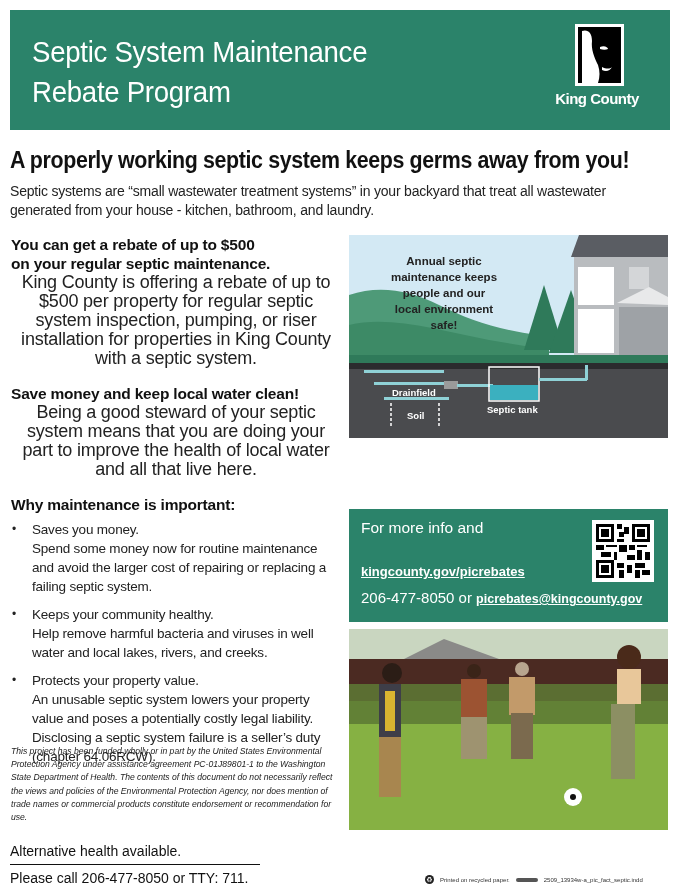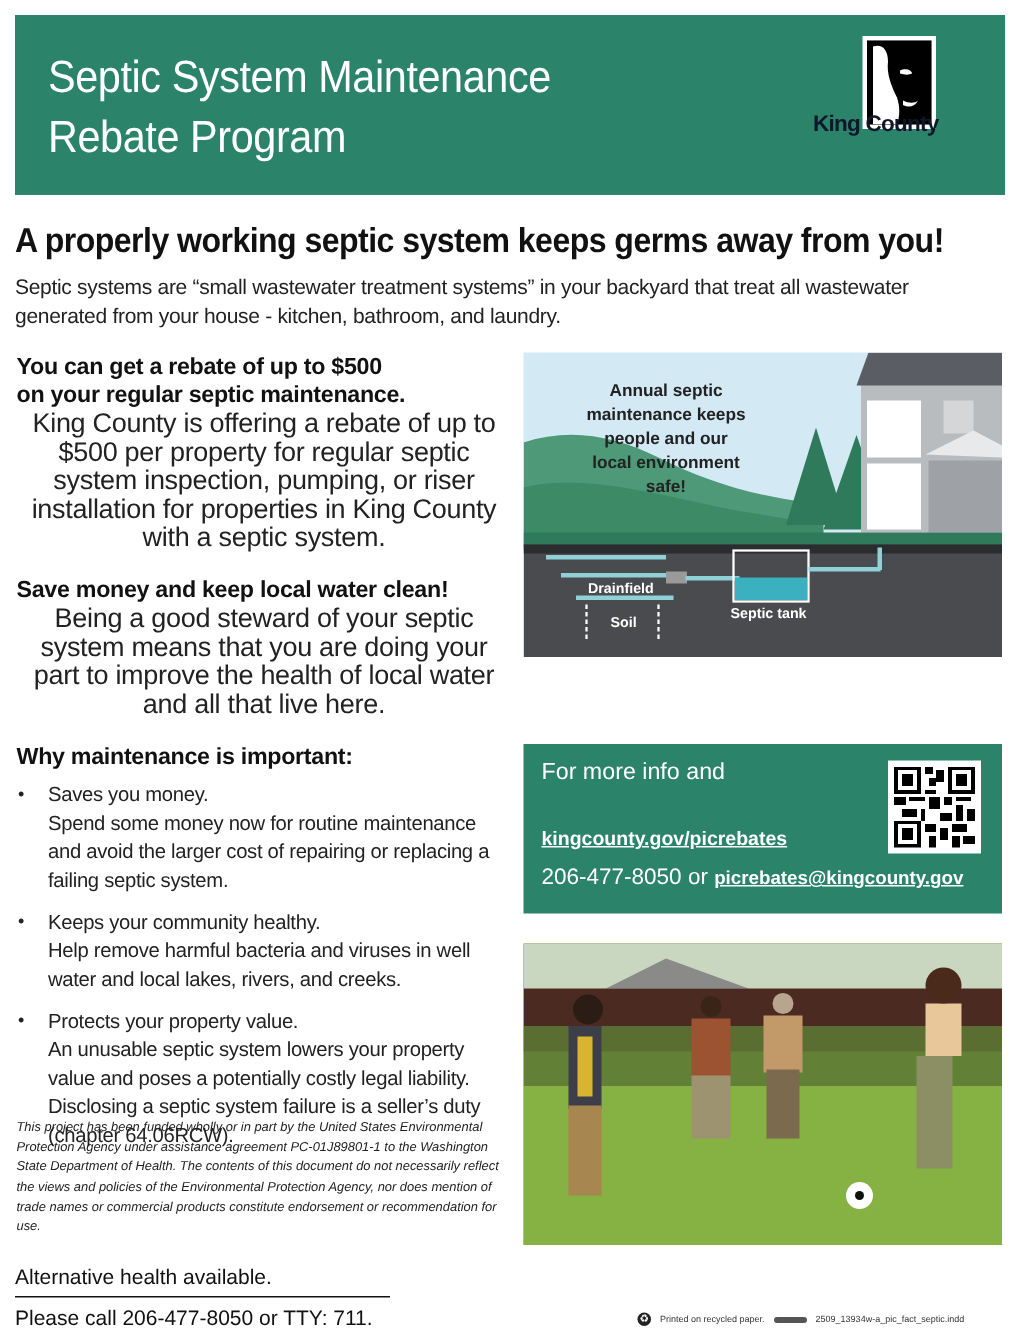--- a/index.html
+++ b/index.html
@@ -4,21 +4,21 @@
 <style>
   * { box-sizing: border-box; margin: 0; padding: 0; }
   html, body { width: 682px; height: 895px; background: #ffffff; overflow: hidden; }
   body { position: relative; font-family: "Liberation Sans", sans-serif; color: #1a1a1a; }
 
   .header { position: absolute; left: 10px; top: 10px; width: 660px; height: 120px; background: #2b836a; }
   .header-title { position: absolute; left: 22px; top: 22px; color: #ffffff; font-family: "Liberation Sans", sans-serif; font-size: 30px; line-height: 40px; font-weight: normal; letter-spacing: -0.3px; transform: scaleX(0.92); transform-origin: left top; }
   .logo { position: absolute; left: 532px; top: 14px; width: 110px; height: 96px; }
   .logo-box { position: absolute; left: 33px; top: 0; width: 49px; height: 62px; background: #ffffff; padding: 3px; }
   .logo-inner { width: 100%; height: 100%; background: #000; position: relative; overflow: hidden; }
-  .logo-text { position: absolute; left: 0; top: 50px; width: 110px; color: #0f172a; font-weight: bold; font-size: 15px; letter-spacing: -0.5px; }
+  .logo-text { position: absolute; left: 0; top: 66px; width: 110px; text-align: center; color: #ffffff; font-weight: bold; font-size: 15px; letter-spacing: -0.5px; }
 
   .headline { position: absolute; left: 10px; top: 147px; font-size: 23px; font-weight: bold; color: #111; letter-spacing: -0.4px; white-space: nowrap; transform: scaleX(0.93); transform-origin: left top; }
   .intro { position: absolute; left: 10px; top: 182px; width: 650px; font-size: 14px; line-height: 19px; color: #222; letter-spacing: -0.2px; }
 
   .left-col { position: absolute; left: 11px; top: 235px; width: 330px; }
   .h2 { font-weight: bold; font-size: 15.5px; line-height: 19px; color: #111; letter-spacing: -0.2px; }
   .p { font-size: 18px; line-height: 19px; color: #222; letter-spacing: -0.2px; text-align: center; }
   .sec { margin-bottom: 12px; }
   .bullets { list-style: none; margin-top: 6px; }
   .bullets li { position: relative; padding-left: 21px; margin-bottom: 9px; font-size: 13.5px; line-height: 19px; color: #222; letter-spacing: -0.2px; }
@@ -29,21 +29,21 @@
   .alt-rule { position: absolute; left: 10px; top: 864px; width: 250px; border-top: 1px solid #111; }
   .alt-call { position: absolute; left: 10px; top: 870px; font-size: 14px; color: #111; text-align: center; }
   .print-info { position: absolute; left: 425px; top: 875px; font-size: 6px; color: #333; white-space: nowrap; display: flex; align-items: center; gap: 6px; }
   .recycle { width: 9px; height: 9px; border-radius: 50%; background: #222; display: inline-block; color:#fff; font-size:7px; line-height:9px; text-align:center; }
   .union-bug { display:inline-block; width: 22px; height: 4px; background:#555; border-radius:2px; }
 
   .illus { position: absolute; left: 349px; top: 235px; width: 319px; height: 203px; overflow: hidden; background: #d6eaf5; }
   .illus-caption { position: absolute; left: 40px; top: 18px; width: 110px; text-align: center; font-weight: bold; font-size: 11.5px; line-height: 16px; color: #222; }
   .illus-label { position: absolute; color: #fff; font-weight: bold; font-size: 9.5px; }
 
-  .info-box { position: absolute; left: 349px; top: 496px; width: 319px; height: 113px; background: #2b836a; color: #fff; }
+  .info-box { position: absolute; left: 349px; top: 509px; width: 319px; height: 113px; background: #2b836a; color: #fff; }
   .info-title { position: absolute; left: 12px; top: 9px; font-size: 15.5px; line-height: 20px; }
   .info-url { position: absolute; left: 12px; top: 55px; font-size: 13px; font-weight: bold; text-decoration: underline; color: #fff; }
   .info-contact { position: absolute; left: 12px; top: 80px; font-size: 15px; white-space: nowrap; }
   .info-contact a { font-size: 12.5px; font-weight: bold; text-decoration: underline; color: #fff; }
   .qr { position: absolute; left: 243px; top: 11px; width: 62px; height: 62px; background: #fff; padding: 4px; }
 
   .photo { position: absolute; left: 349px; top: 629px; width: 319px; height: 201px; overflow: hidden; background: #6f9a3a; }
 </style>
 </head>
 <body>

